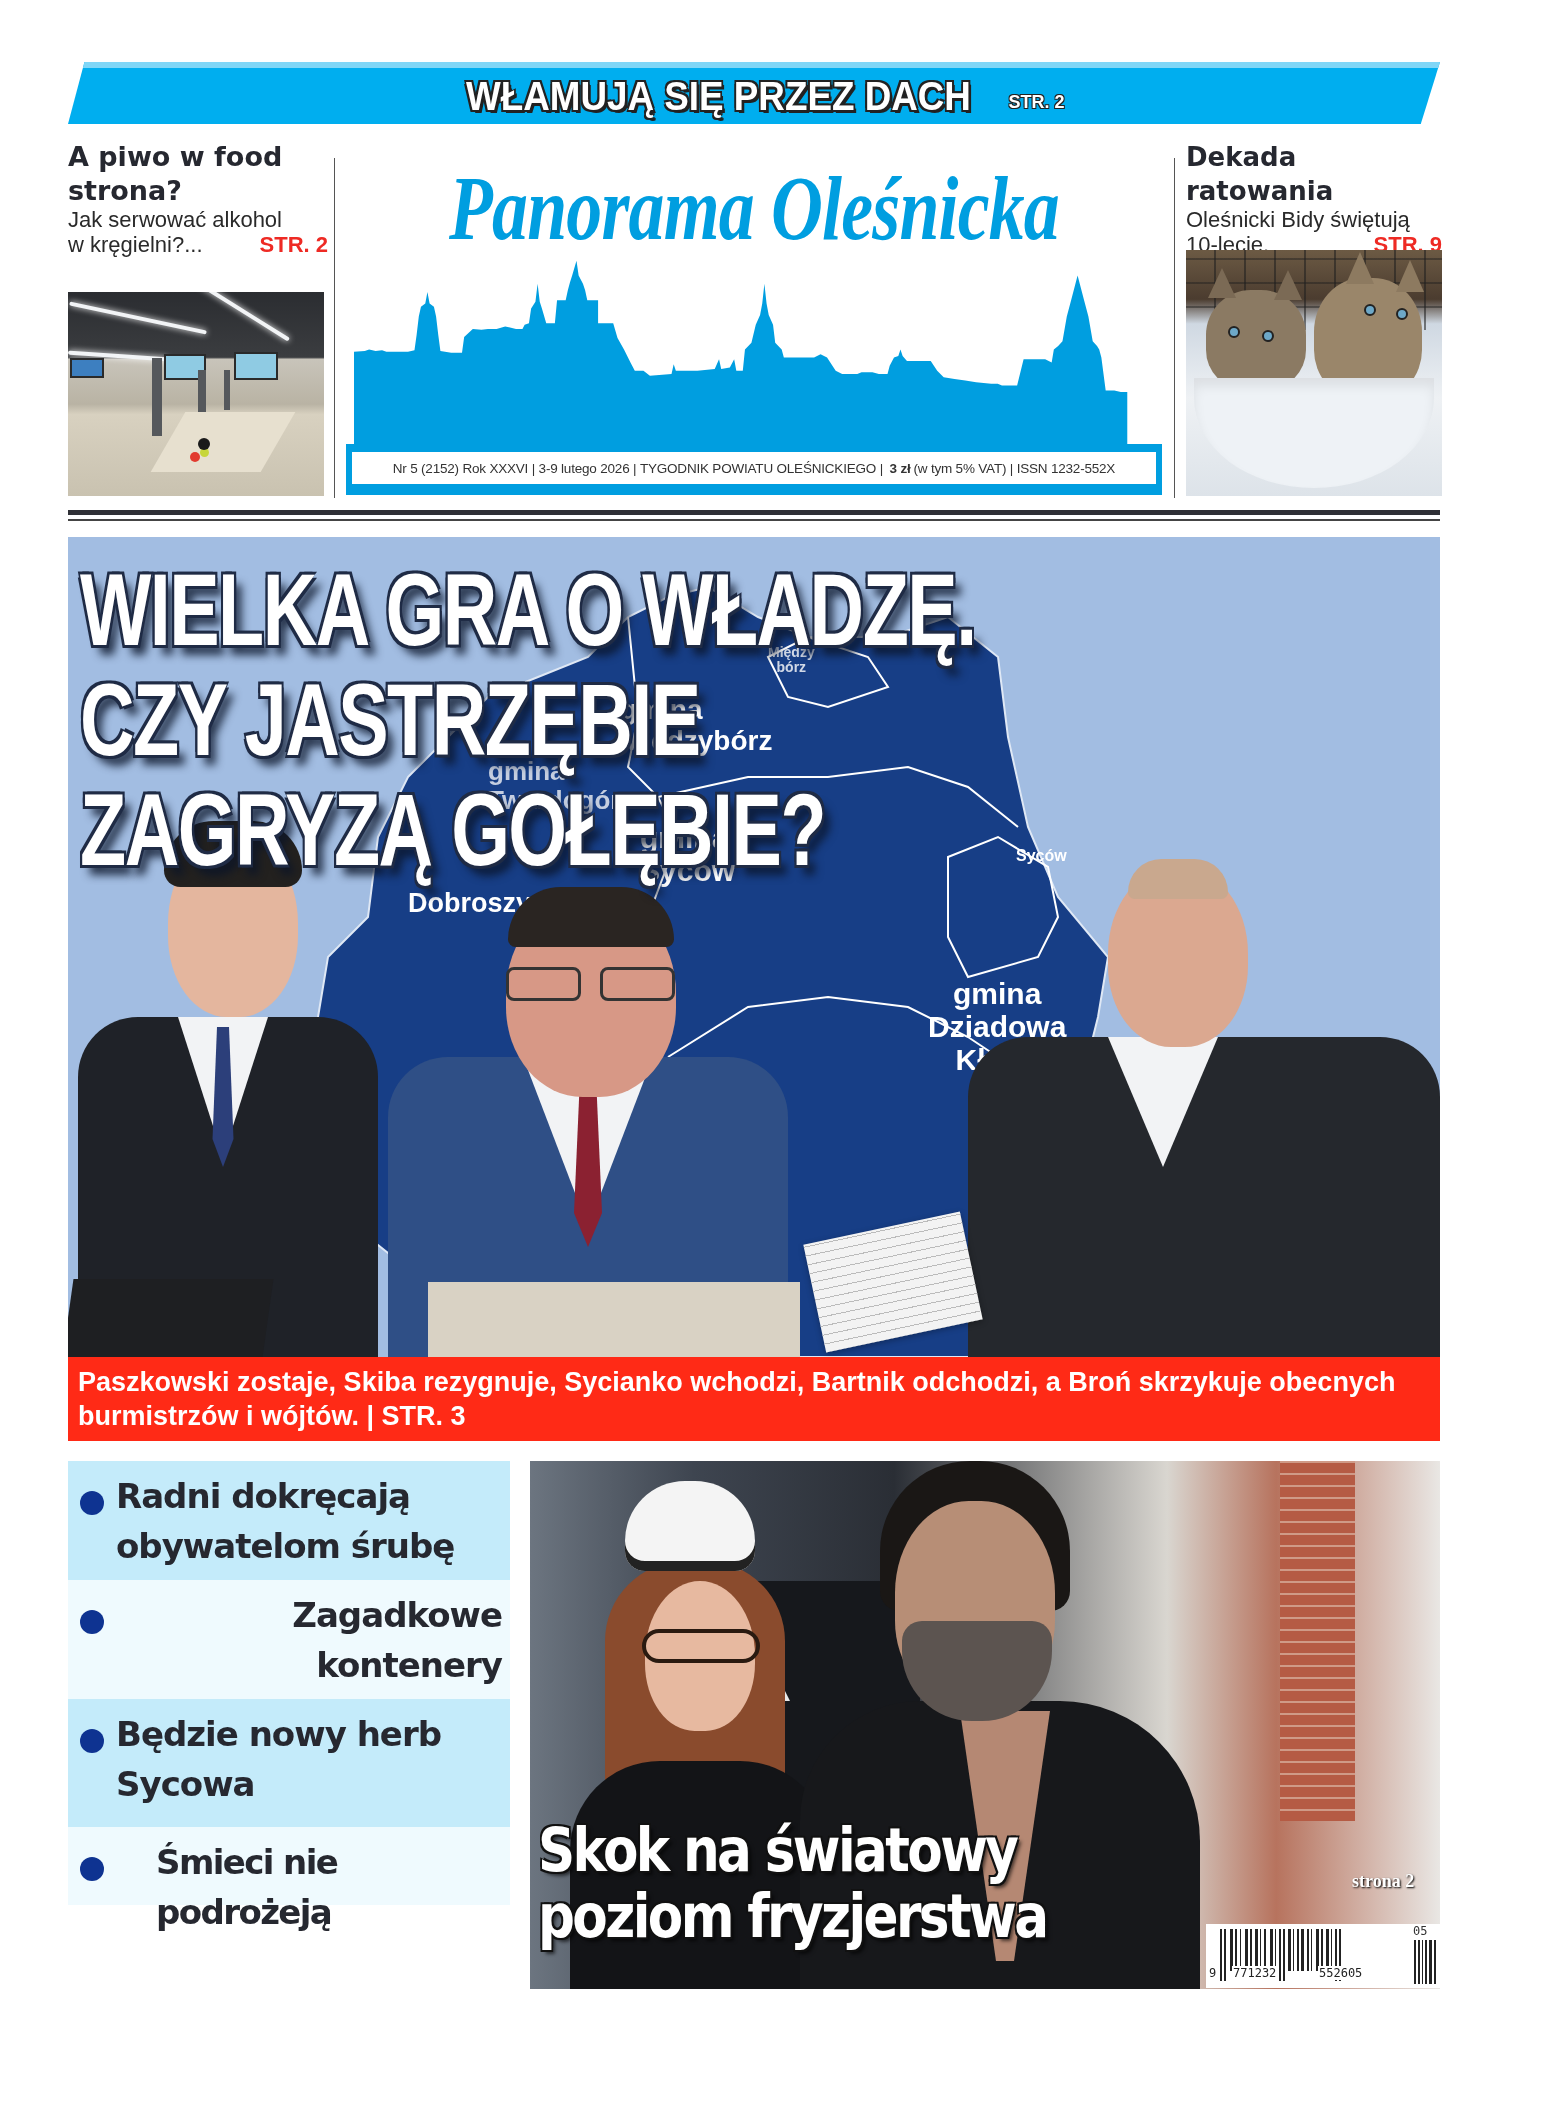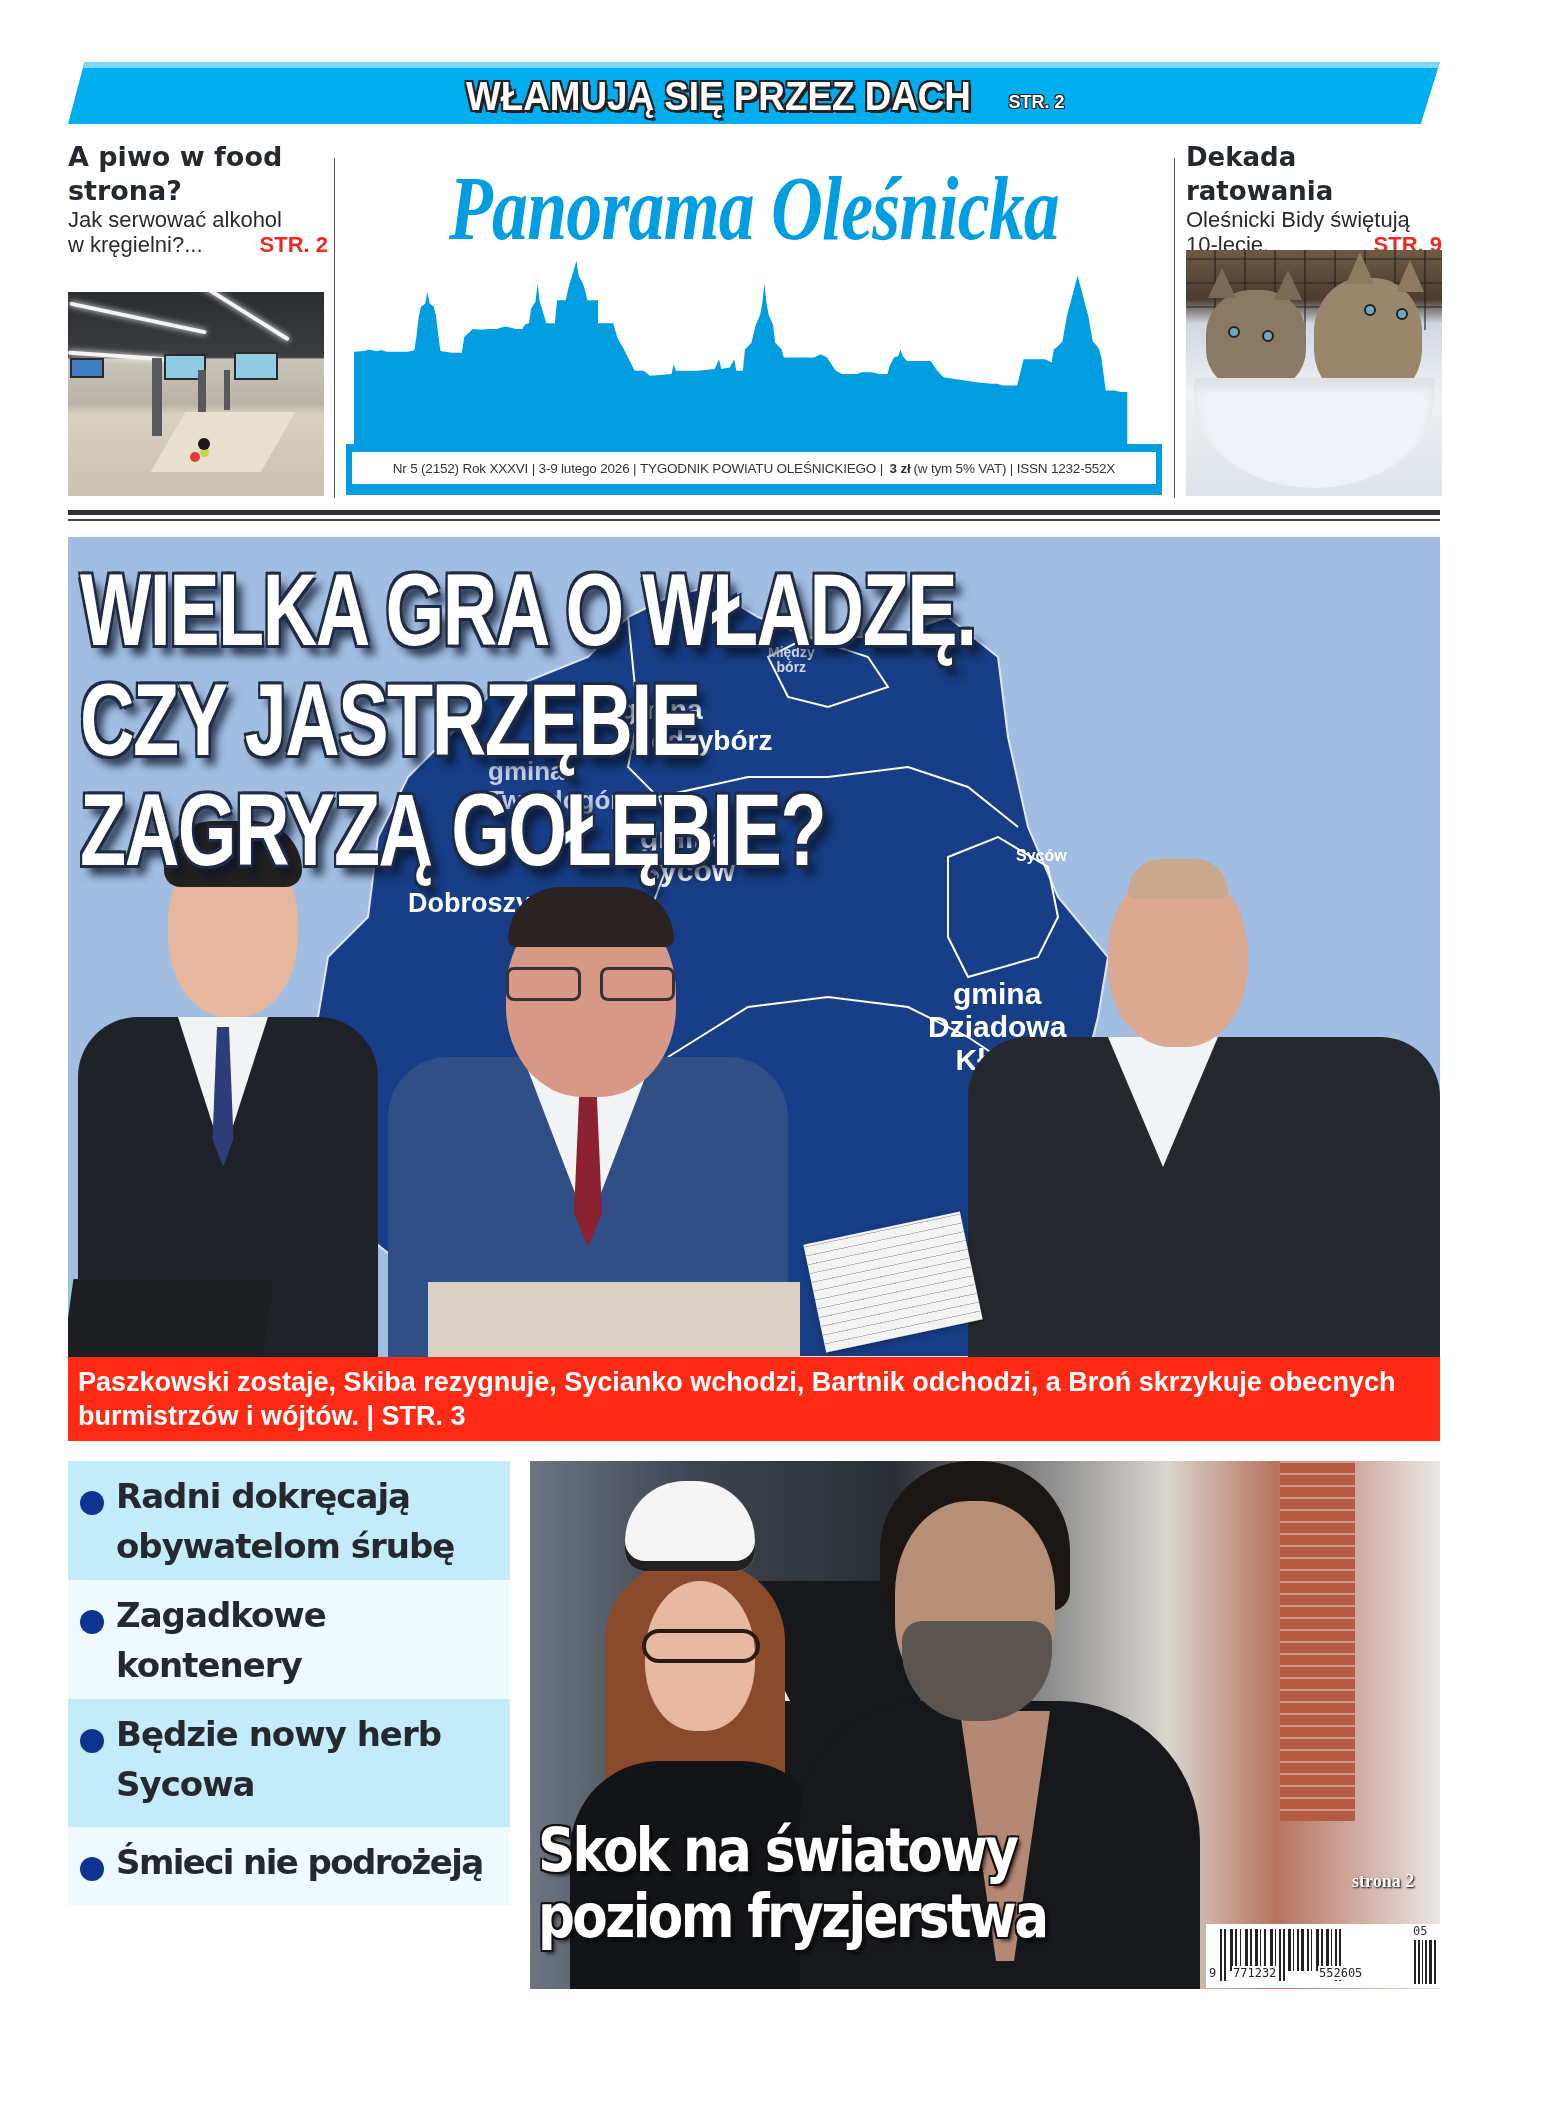--- a/index.html
+++ b/index.html
@@ -109,23 +109,23 @@
   .deck-bar {
     position: absolute; left: 68px; top: 1357px; width: 1372px; height: 84px; background: #ff2a16;
     padding: 8px 8px 0 10px;
     font-family: "Liberation Sans", sans-serif; font-weight: 700; font-size: 27px; line-height: 34px; color: #fff; letter-spacing: 0px;
   }
 
   
   .bullets { position: absolute; left: 68px; top: 1461px; width: 442px; height: 520px; }
   .bullet-item { display: flex; align-items: flex-start; padding: 10px 8px 12px 10px; }
   .bullet-item.b1 { height: 119px; background: #c4ebfa; }
-  .bullet-item.b2 { height: 119px; background: #effafe; }
+  .bullet-item.b2 { height: 119px; background: #effafe; text-align: right; }
   .bullet-item.b3 { height: 128px; background: #c4ebfa; }
-  .bullet-item.b4 { height: 78px; background: #effafe; }
+  .bullet-item.b4 { height: 78px; background: #effafe; gap: 40px; }
   .bullet-item.b5 { height: 76px; background: #c4ebfa; }
   .bullet-item .dot { width: 24px; height: 24px; border-radius: 50%; background: #0e3391; margin: 20px 12px 0 2px; flex: 0 0 24px; }
   .bullet-item .text {
     font-family: "DejaVu Sans", sans-serif; font-weight: 700; font-size: 34px; line-height: 50px; color: #262830; letter-spacing: -1px;
   }
 
   
   .salon { position: absolute; left: 530px; top: 1461px; width: 910px; height: 528px; overflow: hidden;
     background: linear-gradient(90deg, #6c7580 0%, #3e4550 18%, #2a2e35 40%, #d9d6d0 70%, #b7735e 82%, #e9e7e4 100%);
   }

